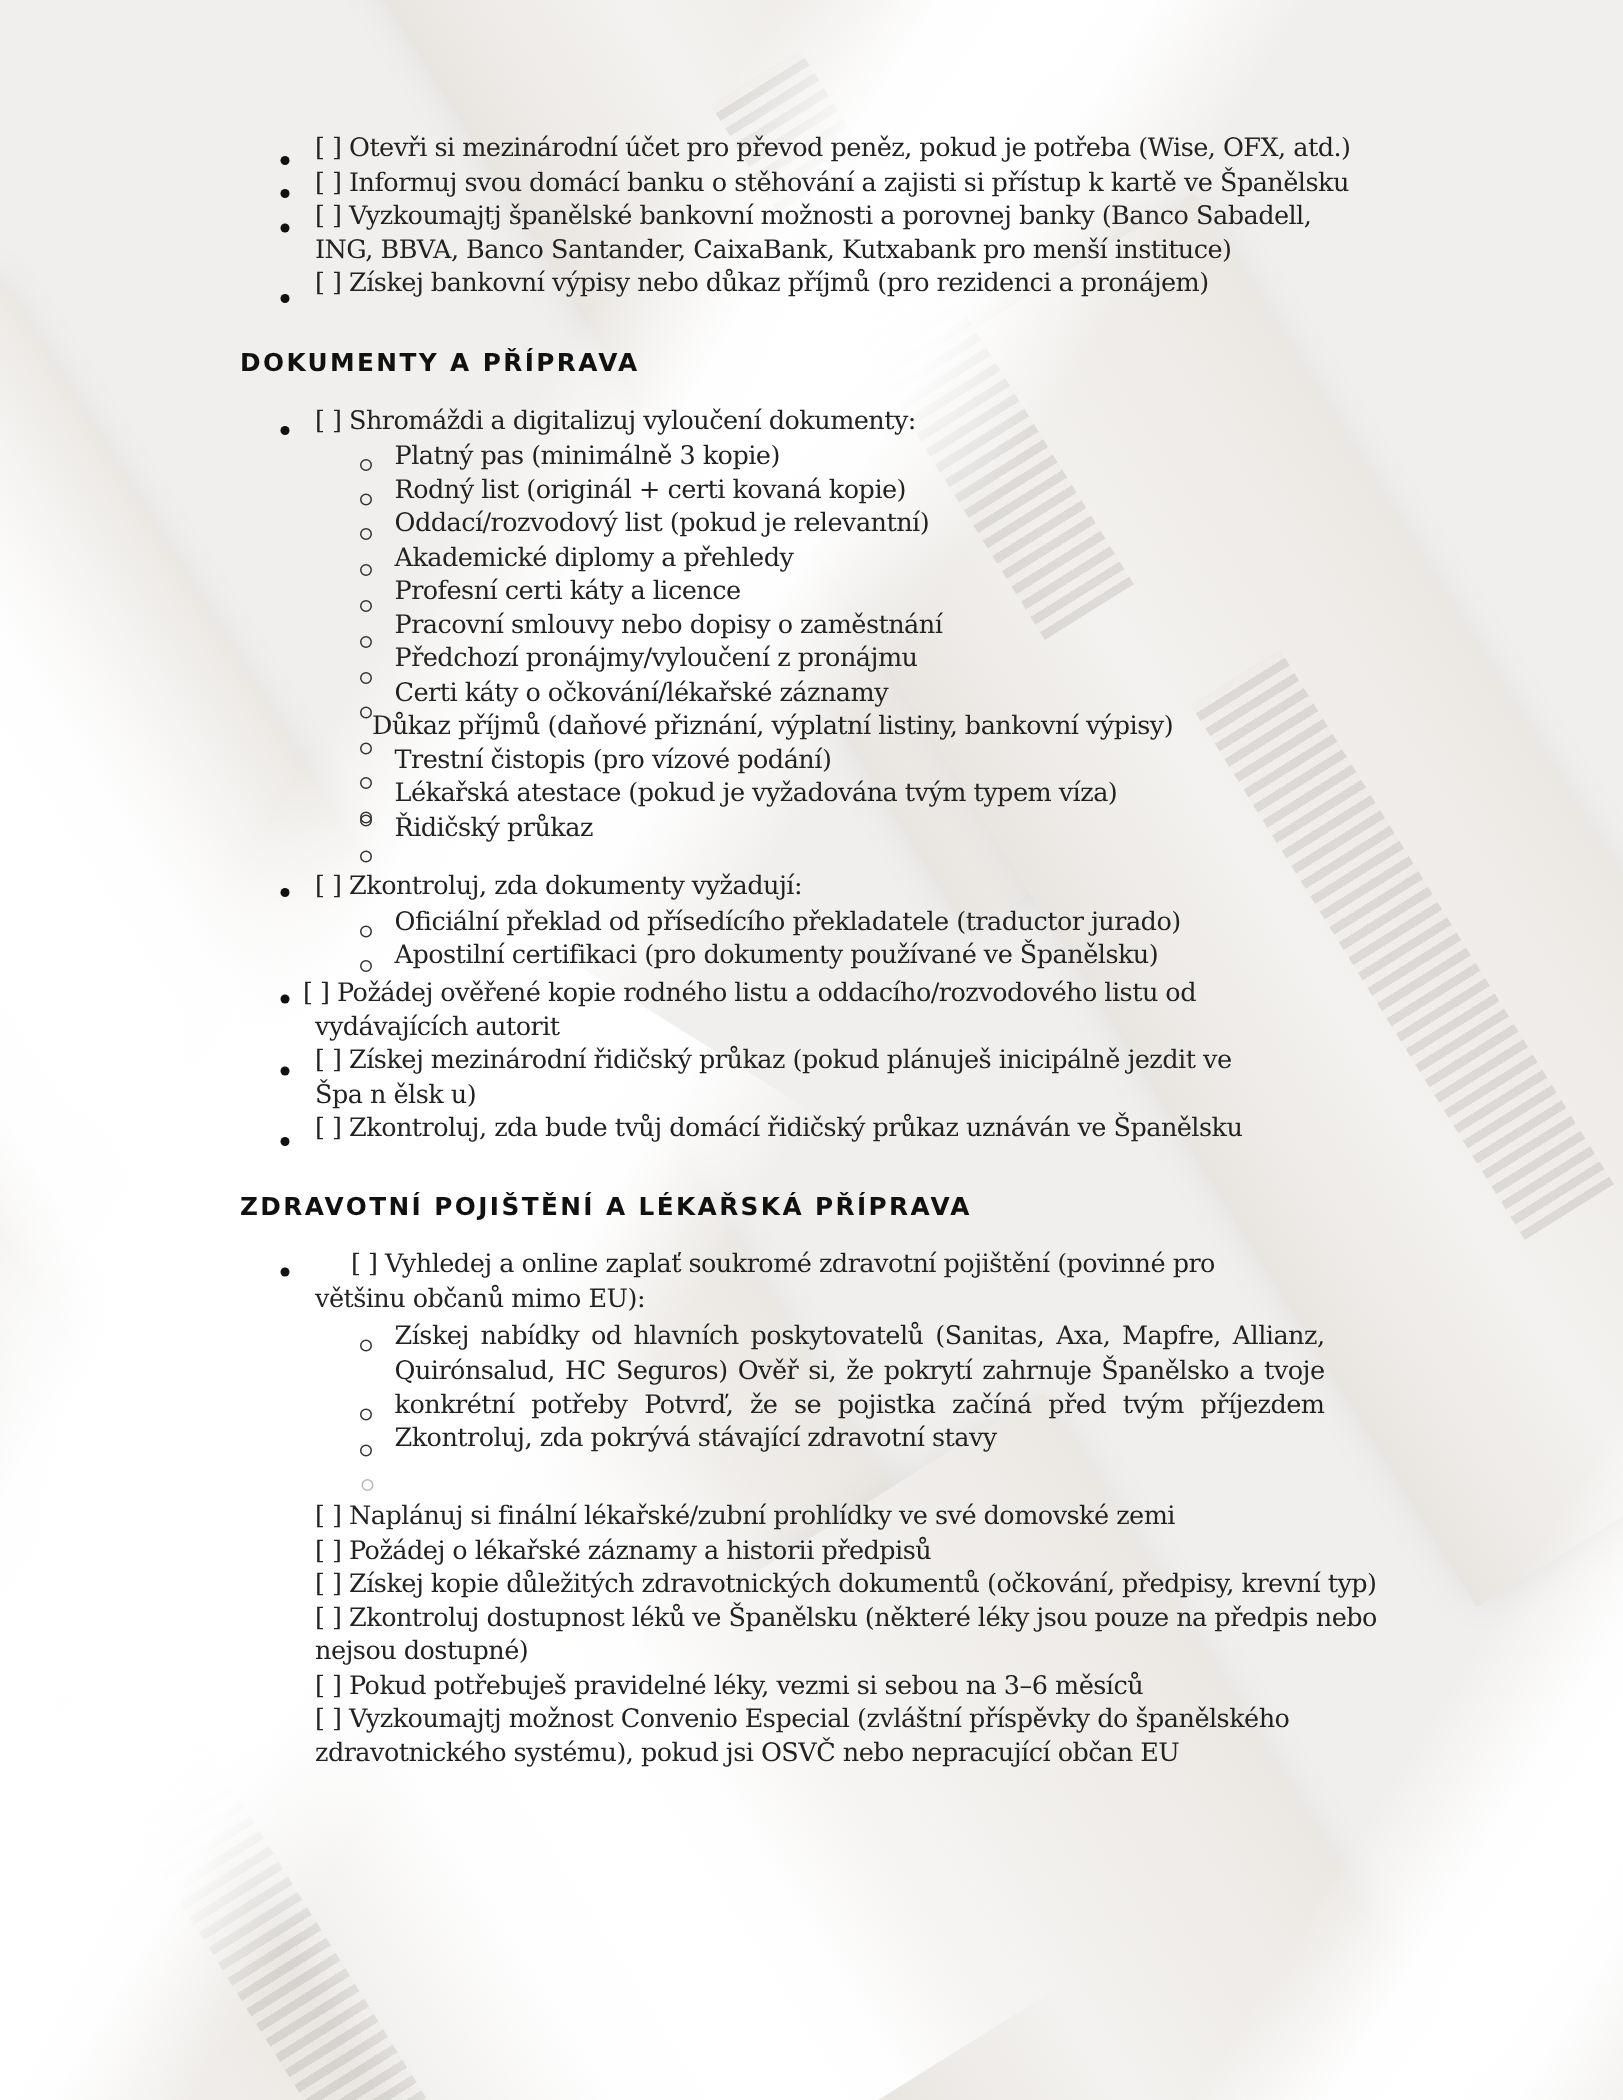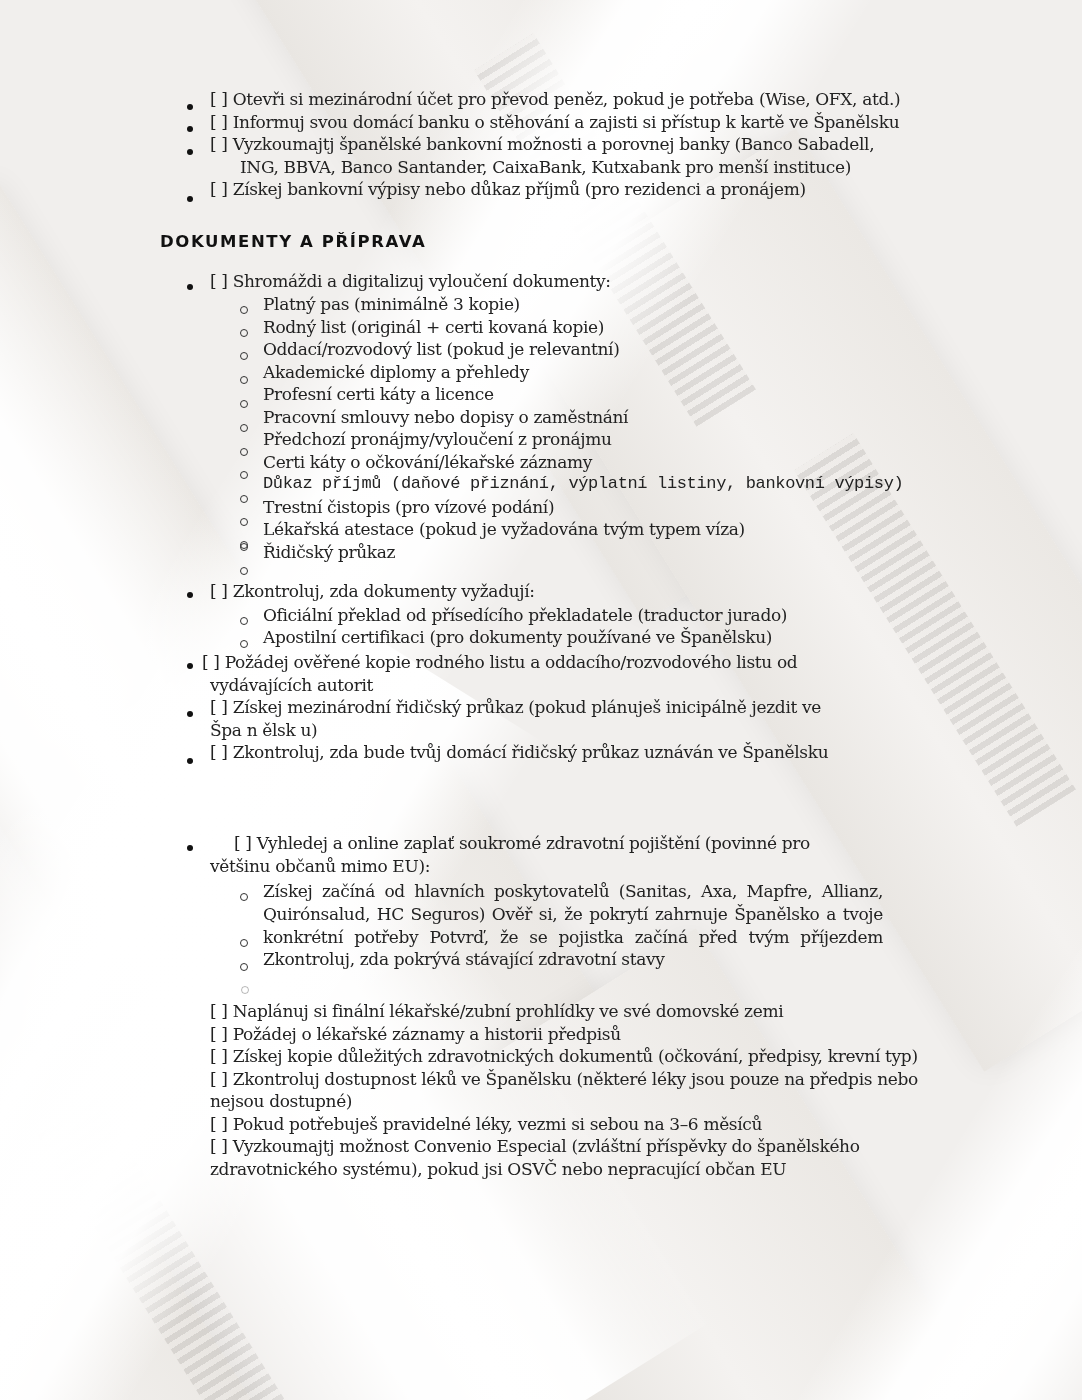--- a/index.html
+++ b/index.html
@@ -66,21 +66,21 @@
 
 <div class="page">
 
   <div>
     <span class="bullet" style="left:187px; top:104px;"></span>
     <div class="line" style="left:210px; top:88px;">[ ] Otevři si mezinárodní účet pro převod peněz, pokud je potřeba (Wise, OFX, atd.)</div>
     <span class="bullet" style="left:187px; top:126px;"></span>
     <div class="line" style="left:210px; top:111px;">[ ] Informuj svou domácí banku o stěhování a zajisti si přístup k kartě ve Španělsku</div>
     <span class="bullet" style="left:187px; top:149px;"></span>
     <div class="line" style="left:210px; top:133px;">[ ] Vyzkoumajtj španělské bankovní možnosti a porovnej banky (Banco Sabadell,</div>
-    <div class="line" style="left:210px; top:156px;margin-left:30px;">ING, BBVA, Banco Santander, CaixaBank, Kutxabank pro menší instituce)</div>
+    <div class="line" style="left:210px; top:156px;">ING, BBVA, Banco Santander, CaixaBank, Kutxabank pro menší instituce)</div>
     <span class="bullet" style="left:187px; top:196px;"></span>
     <div class="line" style="left:210px; top:178px;">[ ] Získej bankovní výpisy nebo důkaz příjmů (pro rezidenci a pronájem)</div>
   </div>
 
   <div class="heading" style="top:232px;">DOKUMENTY A PŘÍPRAVA</div>
 
   <div>
     <span class="bullet" style="left:187px; top:284px;"></span>
     <div class="line" style="left:210px; top:270px;">[ ] Shromáždi a digitalizuj vyloučení dokumenty:</div>
 
@@ -94,21 +94,21 @@
     <div class="line" style="left:263px; top:361px;">Akademické diplomy a přehledy</div>
     <span class="sub" style="left:240px; top:400px;"></span>
     <div class="line" style="left:263px; top:383px;">Profesní certi káty a licence</div>
     <span class="sub" style="left:240px; top:424px;"></span>
     <div class="line" style="left:263px; top:406px;">Pracovní smlouvy nebo dopisy o zaměstnání</div>
     <span class="sub" style="left:240px; top:448px;"></span>
     <div class="line" style="left:263px; top:428px;">Předchozí pronájmy/vyloučení z pronájmu</div>
     <span class="sub" style="left:240px; top:471px;"></span>
     <div class="line" style="left:263px; top:451px;">Certi káty o očkování/lékařské záznamy</div>
     <span class="sub" style="left:240px; top:495px;"></span>
-    <div class="line" style="left:263px; top:473px;font-family:Liberation Mono, monospace;">Důkaz příjmů (daňové přiznání, výplatní listiny, bankovní výpisy)</div>
+    <div class="line" style="left:248px; top:473px;">Důkaz příjmů (daňové přiznání, výplatní listiny, bankovní výpisy)</div>
     <span class="sub" style="left:240px; top:518px;"></span>
     <div class="line" style="left:263px; top:496px;">Trestní čistopis (pro vízové podání)</div>
     <span class="sub" style="left:240px; top:541px;"></span>
     <div class="line" style="left:263px; top:518px;">Lékařská atestace (pokud je vyžadována tvým typem víza)</div>
     <span class="sub" style="left:240px; top:544px; top:543px;"></span>
     <div class="line" style="left:263px; top:541px;">Řidičský průkaz</div>
     <span class="sub" style="left:240px; top:567px;"></span>
 
     <span class="bullet" style="left:187px; top:592px;"></span>
     <div class="line" style="left:210px; top:580px;">[ ] Zkontroluj, zda dokumenty vyžadují:</div>
@@ -122,28 +122,29 @@
     <div class="line" style="left:210px; top:674px;">vydávajících autorit</div>
 
     <span class="bullet" style="left:187px; top:711px;"></span>
     <div class="line" style="left:210px; top:696px;">[ ] Získej mezinárodní řidičský průkaz (pokud plánuješ inicipálně jezdit ve</div>
     <div class="line" style="left:210px; top:719px;">Špa n ělsk u)</div>
 
     <span class="bullet" style="left:187px; top:758px;"></span>
     <div class="line" style="left:210px; top:741px;">[ ] Zkontroluj, zda bude tvůj domácí řidičský průkaz uznáván ve Španělsku</div>
   </div>
 
+  <div class="heading" style="top:795px;">ZDRAVOTNÍ POJIŠTĚNÍ A LÉKAŘSKÁ PŘÍPRAVA</div>
 
   <div>
     <span class="bullet" style="left:187px; top:845px;"></span>
     <div class="line" style="left:210px; top:832px;margin-left:24px;">[ ] Vyhledej a online zaplať  soukromé zdravotní pojištění (povinné pro</div>
     <div class="line" style="left:210px; top:855px;">většinu občanů mimo EU):</div>
 
     <span class="sub" style="left:240px; top:893px;"></span>
-    <div class="line justify" style="left:263px; top:880px; width:620px;">Získej začíná od hlavních poskytovatelů (Sanitas, Axa, Mapfre, Allianz,</div>
+    <div class="line justify" style="left:263px; top:880px; width:620px;">Získej nabídky od hlavních poskytovatelů (Sanitas, Axa, Mapfre, Allianz,</div>
     <div class="line justify" style="left:263px; top:903px; width:620px;">Quirónsalud, HC Seguros) Ověř si, že pokrytí zahrnuje Španělsko a tvoje</div>
     <span class="sub" style="left:240px; top:939px;"></span>
     <div class="line justify" style="left:263px; top:926px; width:620px;">konkrétní potřeby Potvrď, že se pojistka začíná před tvým příjezdem</div>
     <span class="sub" style="left:240px; top:963px;"></span>
     <div class="line" style="left:263px; top:948px;">Zkontroluj, zda pokrývá stávající zdravotní stavy</div>
     <span class="sub" style="left:241px; top:986px; opacity:0.35;"></span>
 
     <div class="line" style="left:210px; top:1000px;">[ ] Naplánuj si  finální lékařské/zubní prohlídky ve své domovské zemi</div>
     <div class="line" style="left:210px; top:1023px;">[ ] Požádej o lékařské záznamy a historii předpisů</div>
     <div class="line" style="left:210px; top:1045px;">[ ] Získej kopie důležitých zdravotnických dokumentů (očkování, předpisy, krevní typ)</div>

